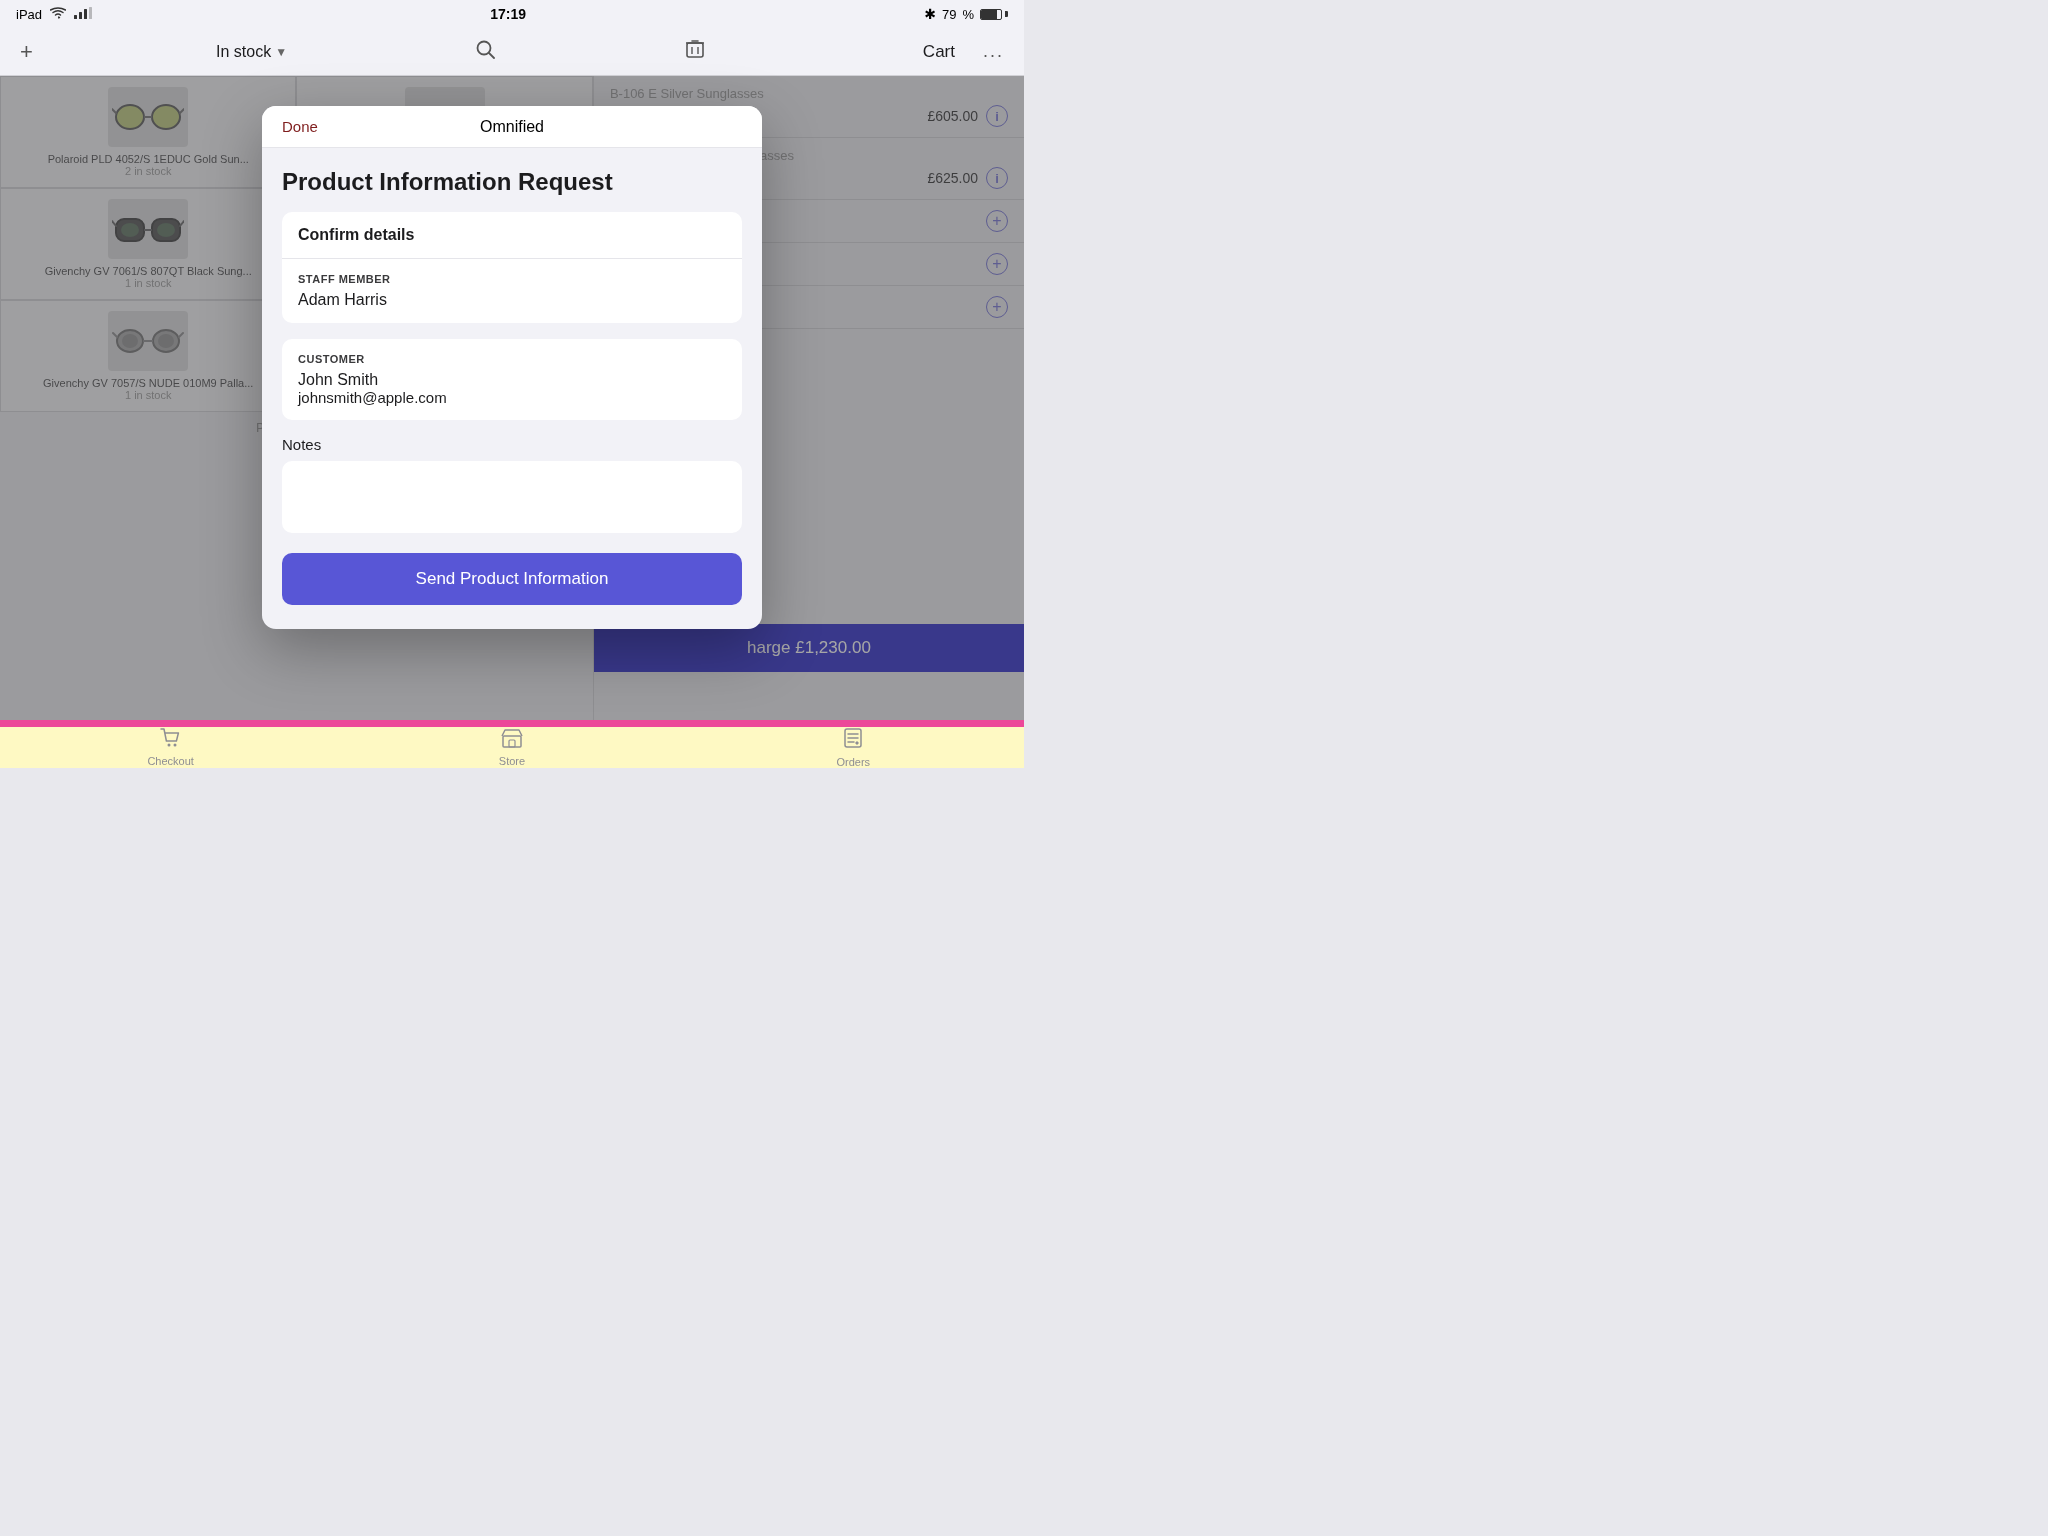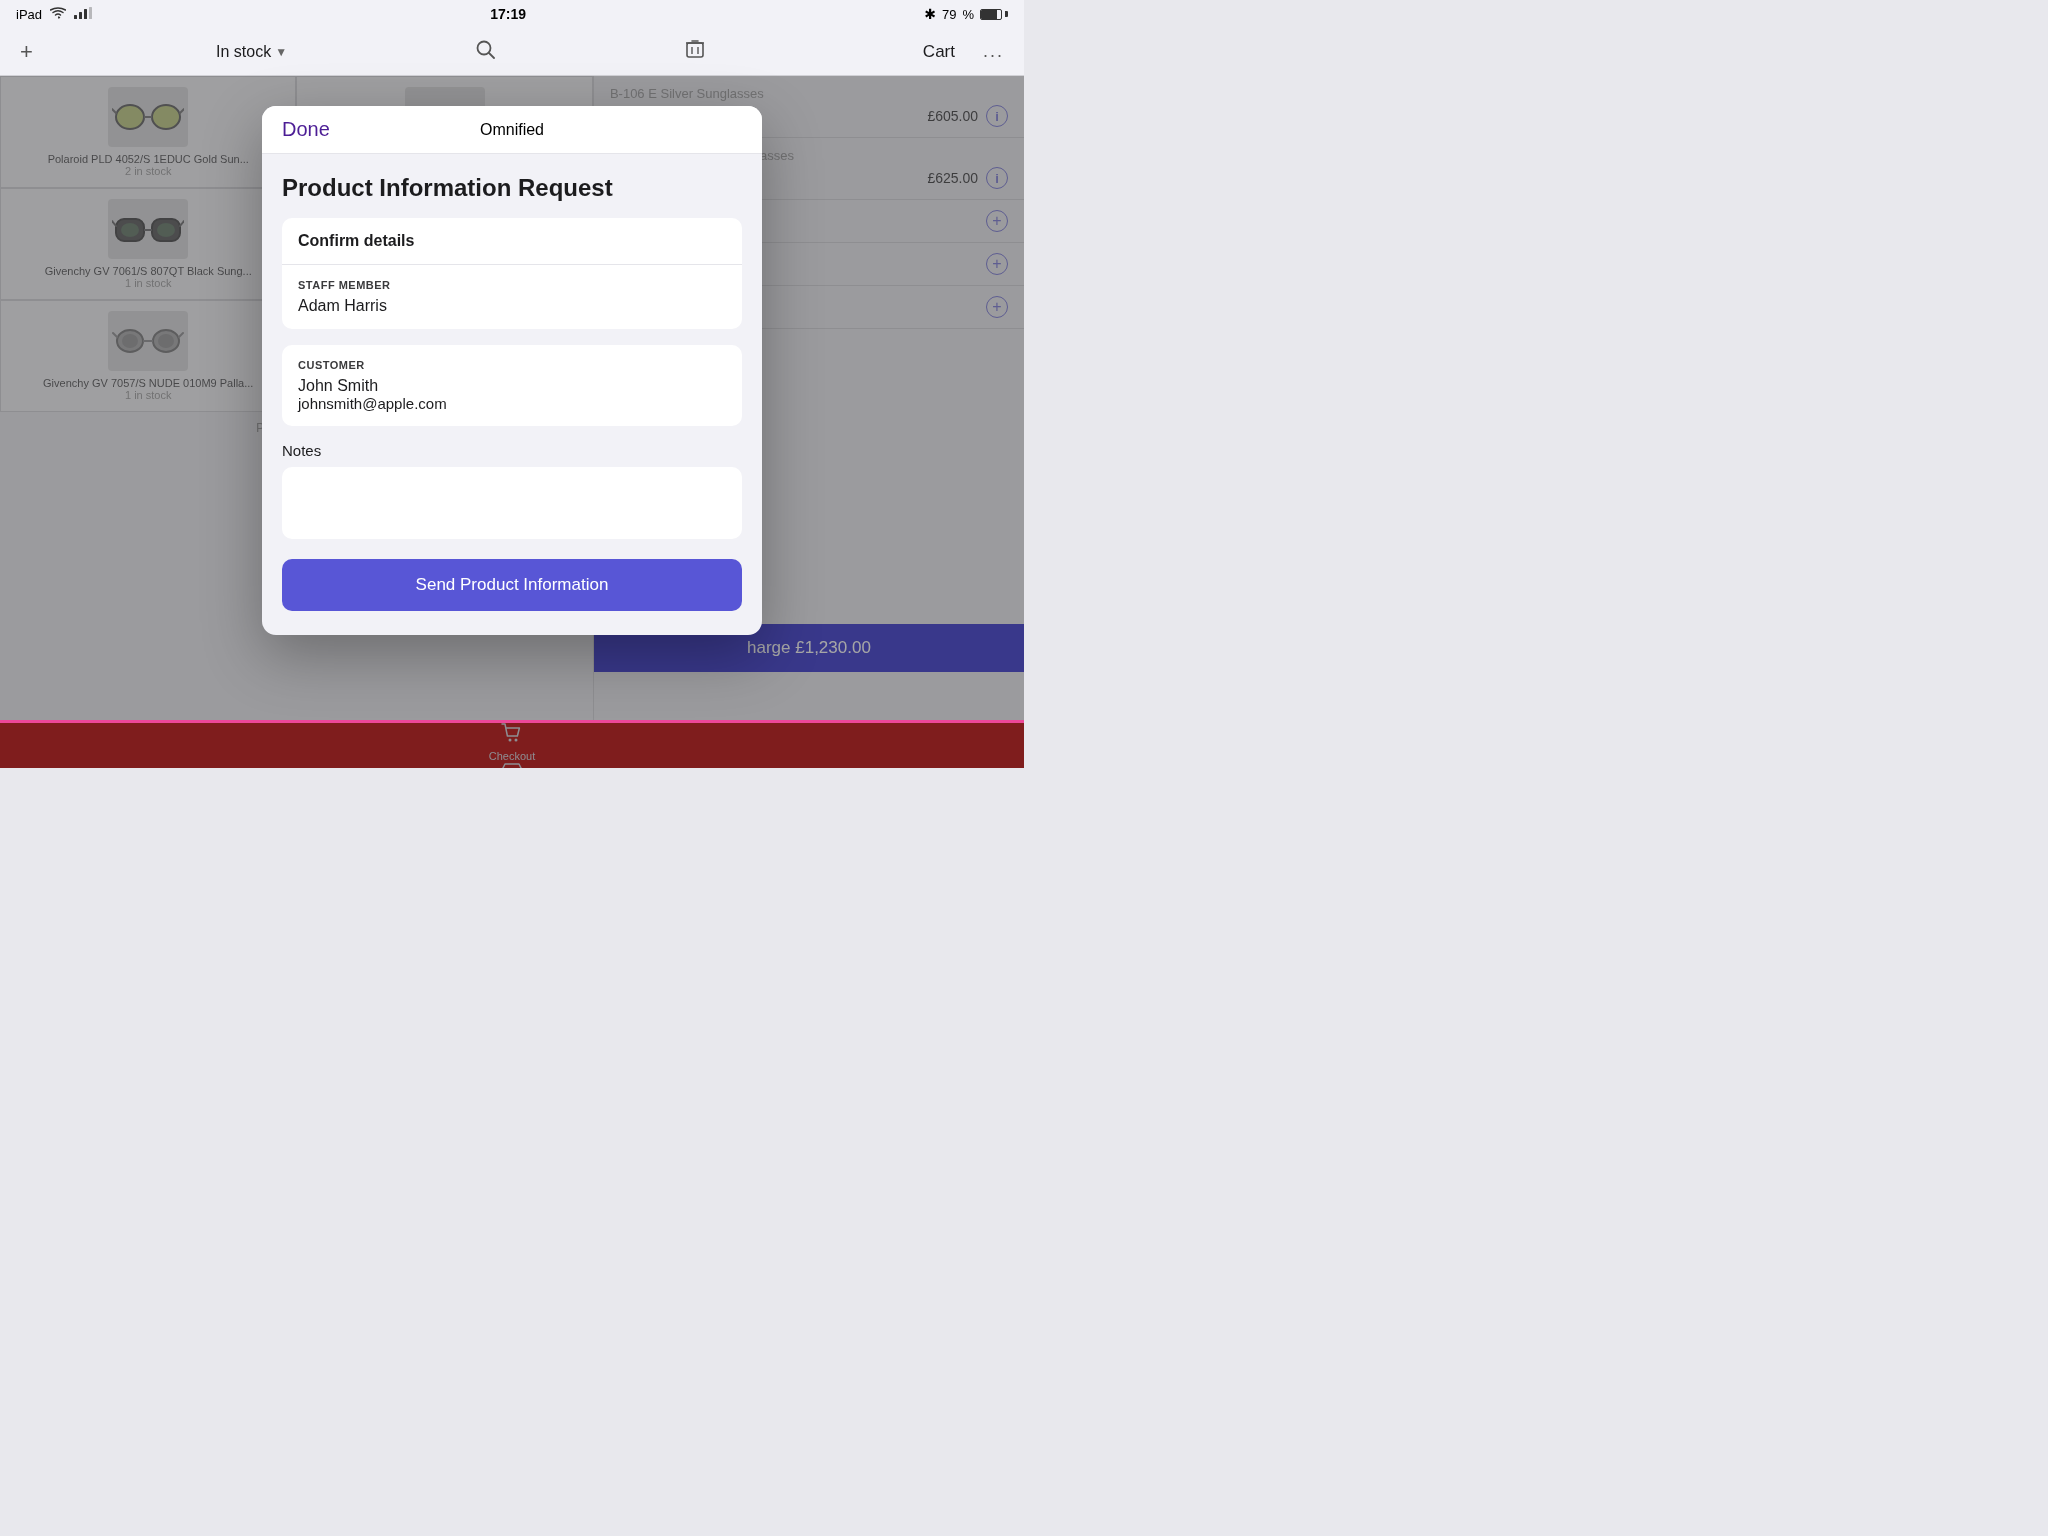--- a/index.html
+++ b/index.html
@@ -168,27 +168,26 @@
       color: white;
       padding: 14px 20px;
       font-size: 17px;
       font-weight: 500;
       text-align: center;
     }
 
     
     .tab-bar {
       display: flex;
-      background: #7f1d1d;
-      border-top: 3px solid #ec4899;
+      background: #fef9c3;
+      border-top: 7px solid #ec4899;
       height: 48px;
       position: absolute;
       bottom: 0;
       width: 100%;
-      flex-direction: column;
     }
     .tab-item {
       flex: 1;
       display: flex;
       flex-direction: column;
       align-items: center;
       justify-content: center;
       gap: 2px;
       cursor: pointer;
       color: #8e8e93;
@@ -218,22 +217,22 @@
     }
     .modal-header {
       background: #fff;
       display: flex;
       align-items: center;
       padding: 12px 20px;
       border-bottom: 1px solid #e5e5ea;
       position: relative;
     }
     .modal-done-btn {
-      color: #4c1d95;
-      font-size: 20px;
+      color: #7f1d1d;
+      font-size: 15px;
       font-weight: 400;
       background: none;
       border: none;
       cursor: pointer;
       padding: 0;
     }
     .modal-title {
       position: absolute;
       left: 50%;
       transform: translateX(-50%);

